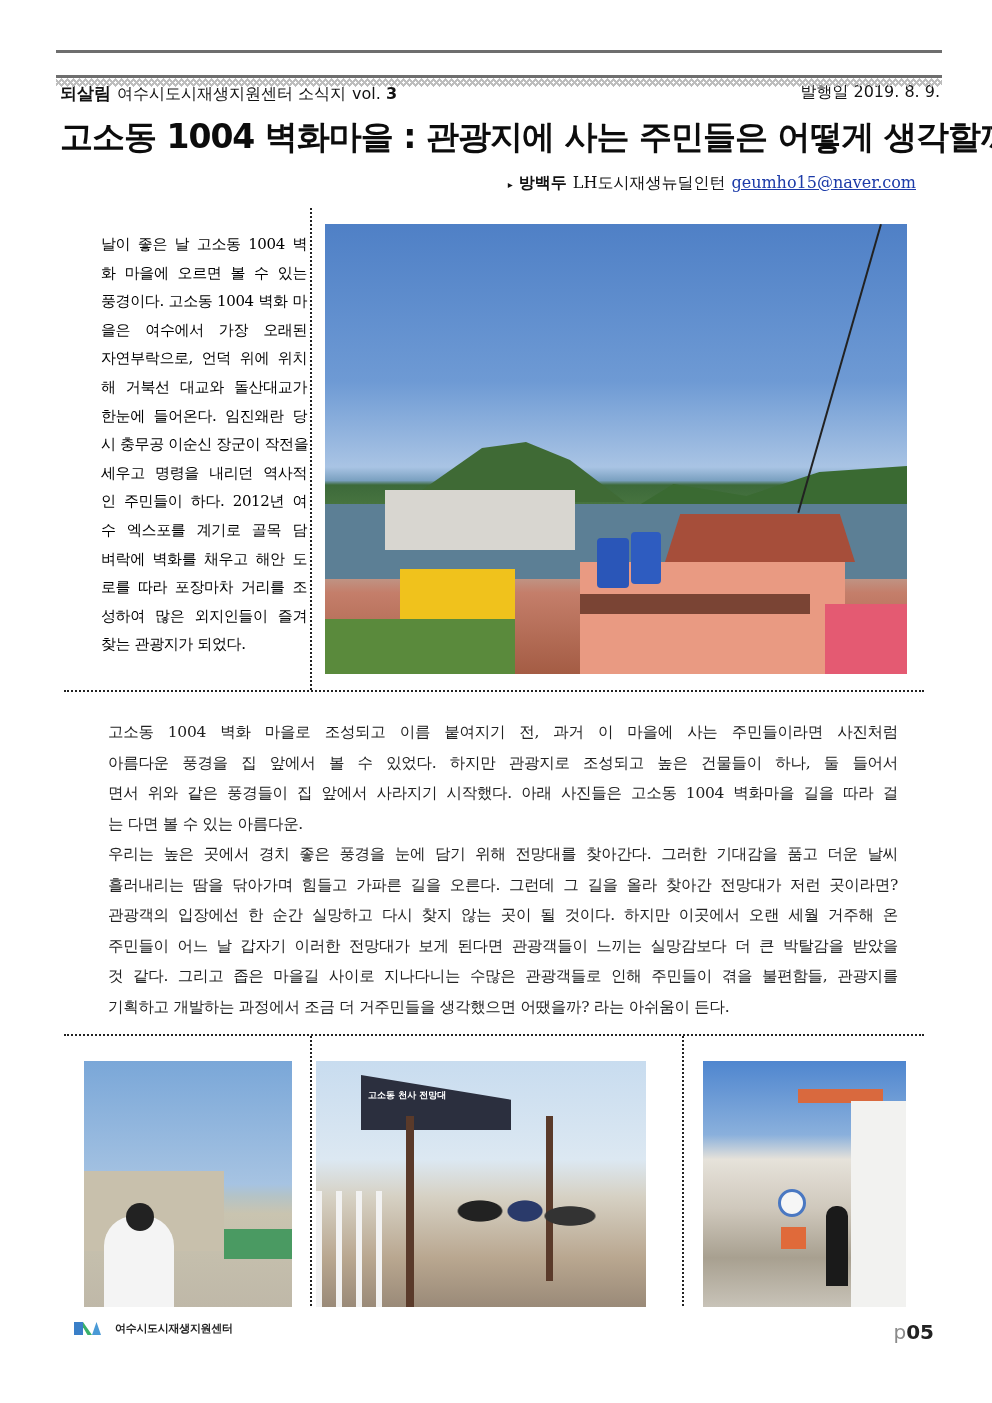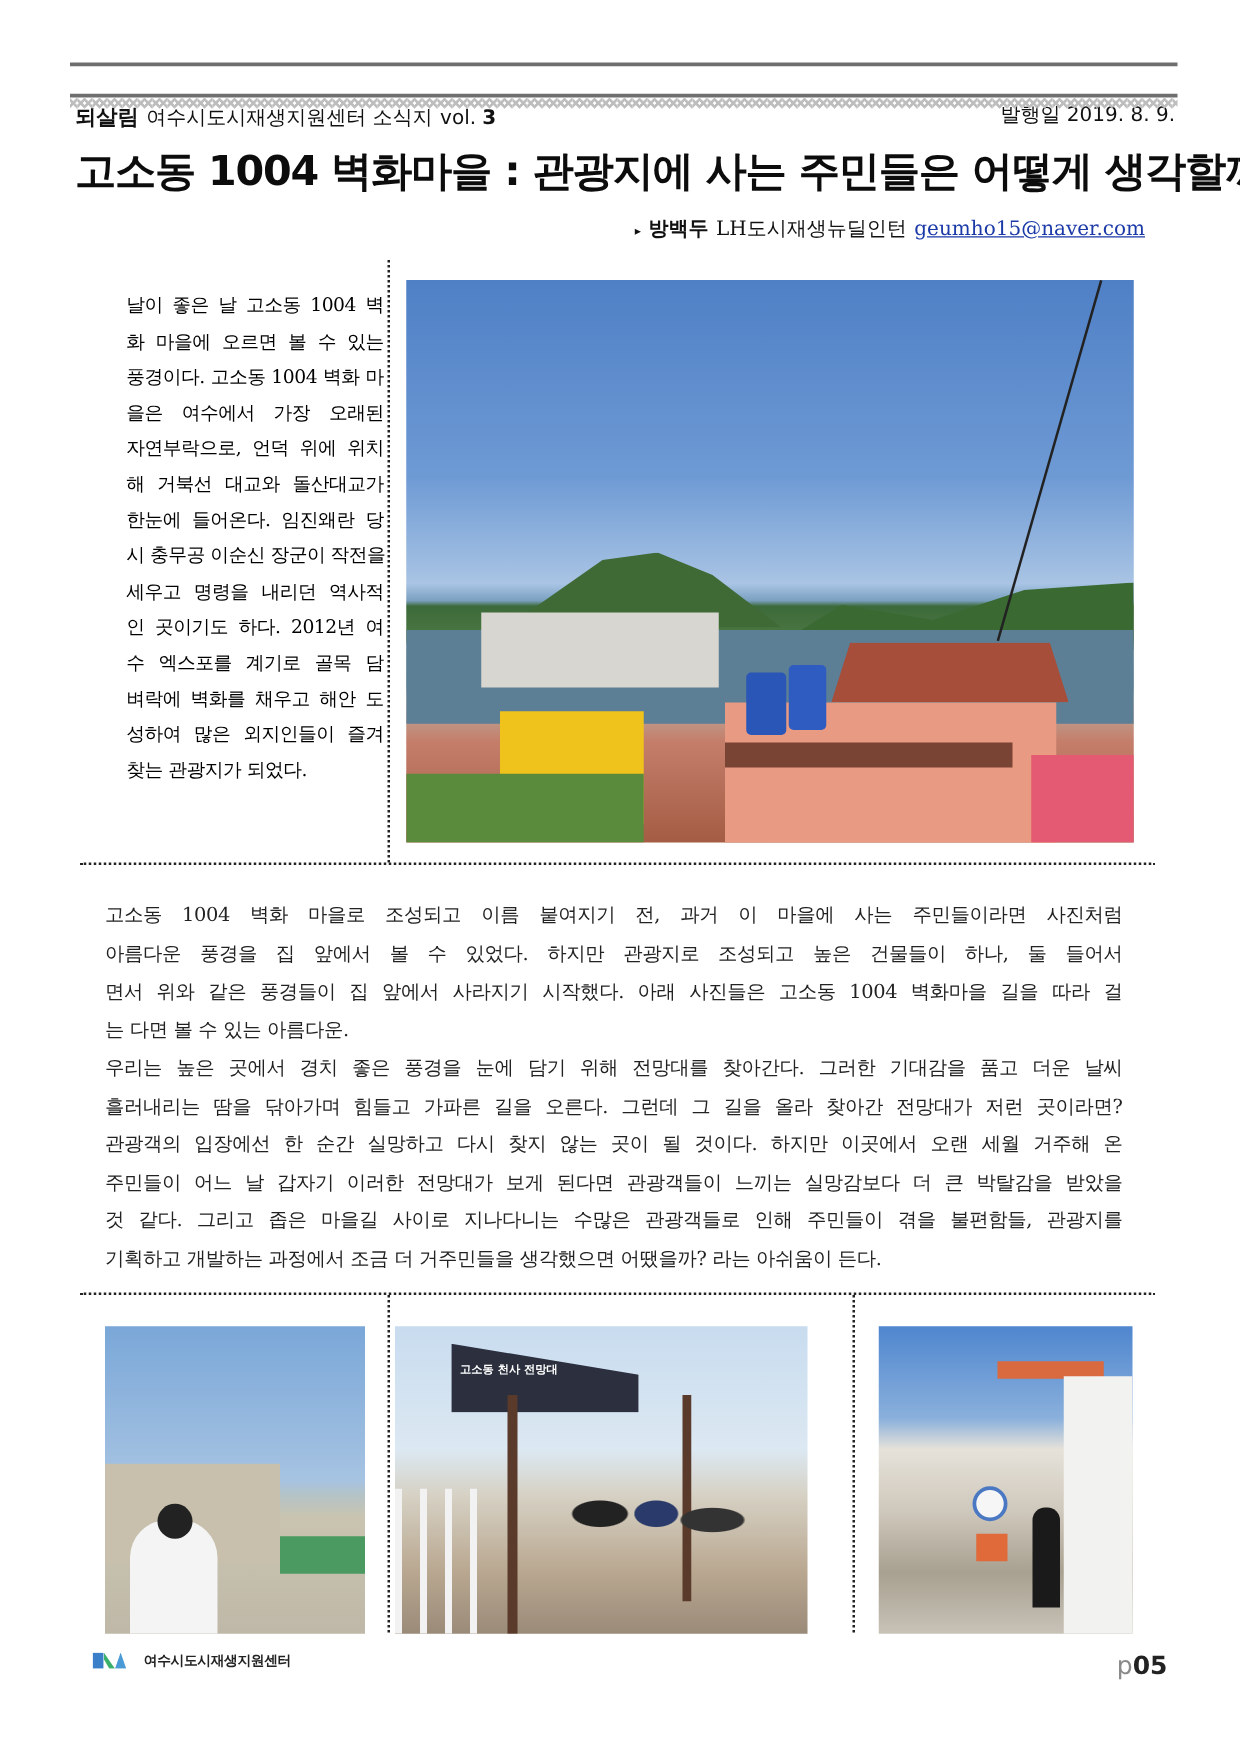--- a/index.html
+++ b/index.html
@@ -47,21 +47,21 @@
     .main-photo .tank1 { position: absolute; left: 272px; top: 314px; width: 32px; height: 50px; background: #2a56b8; border-radius: 4px; }
     .main-photo .tank2 { position: absolute; left: 306px; top: 308px; width: 30px; height: 52px; background: #2e5cc0; border-radius: 4px; }
     .main-photo .green { position: absolute; left: 0; top: 395px; width: 190px; height: 55px; background: #5a8a3c; }
     .main-photo .pink { position: absolute; left: 500px; top: 380px; width: 82px; height: 70px; background: #e45a72; }
     .main-photo .wire { position: absolute; left: 475px; top: 0; width: 2px; height: 300px; background: #222; transform-origin: top left; transform: translateX(80px) rotate(16deg); }
 
     .rule-h { position: absolute; border-top: 2px dotted #222; }
 
     
     .body-text { position: absolute; left: 84px; top: 717px; width: 814px; font-family: "DejaVu Serif", "Liberation Serif", serif; font-size: 15.5px; line-height: 30.5px; color: #222; letter-spacing: -0.3px; }
-    .body-line { display: block; white-space: nowrap; text-align: justify; text-align-last: justify; }
+    .body-line { display: block; white-space: nowrap; text-align: justify; text-align-last: justify; margin-left: 24px; }
     .body-line.last { text-align-last: left; }
 
     
     .ph1 { left: 84px; top: 1061px; width: 208px; height: 246px;
       background: linear-gradient(180deg, #7aa7d8 0%, #a6c3e2 50%, #b4c3c6 55%, #c9c4b0 62%, #bfb8a8 100%); }
     .ph1 .bldg { position: absolute; left: 0; top: 110px; width: 140px; height: 80px; background: #c8c0ac; }
     .ph1 .person { position: absolute; left: 20px; top: 155px; width: 70px; height: 91px; background: #f4f4f4; border-radius: 30px 30px 0 0; }
     .ph1 .head { position: absolute; left: 42px; top: 142px; width: 28px; height: 28px; background: #222; border-radius: 50%; }
     .ph1 .greenroof { position: absolute; left: 140px; top: 168px; width: 68px; height: 30px; background: #4a9a62; }
 
@@ -120,23 +120,24 @@
 <div class="intro" id="intro">
     <span class="intro-line"> 날이 좋은 날 고소동 1004 벽</span>
     <span class="intro-line">화 마을에 오르면 볼 수 있는</span>
     <span class="intro-line">풍경이다. 고소동 1004 벽화 마</span>
     <span class="intro-line">을은 여수에서 가장 오래된</span>
     <span class="intro-line">자연부락으로, 언덕 위에 위치</span>
     <span class="intro-line">해 거북선 대교와 돌산대교가</span>
     <span class="intro-line">한눈에 들어온다. 임진왜란 당</span>
     <span class="intro-line">시 충무공 이순신 장군이 작전을</span>
     <span class="intro-line">세우고 명령을 내리던 역사적</span>
-    <span class="intro-line">인 곳이기도 하다. 2012년 여</span>
+    <span class="intro-line">인 주민들이 하다. 2012년 여</span>
     <span class="intro-line">수 엑스포를 계기로 골목 담</span>
     <span class="intro-line">벼락에 벽화를 채우고 해안 도</span>
+    <span class="intro-line">로를 따라 포장마차 거리를 조</span>
     <span class="intro-line">성하여 많은 외지인들이 즐겨</span>
     <span class="intro-line last">찾는 관광지가 되었다.</span>
   </div>
 <div class="col-divider"></div>
 
 <div class="photo main-photo">
   <div class="mountain"></div>
   <div class="hill-right"></div>
   <div class="sea"></div>
   <div class="bldgs"></div>

